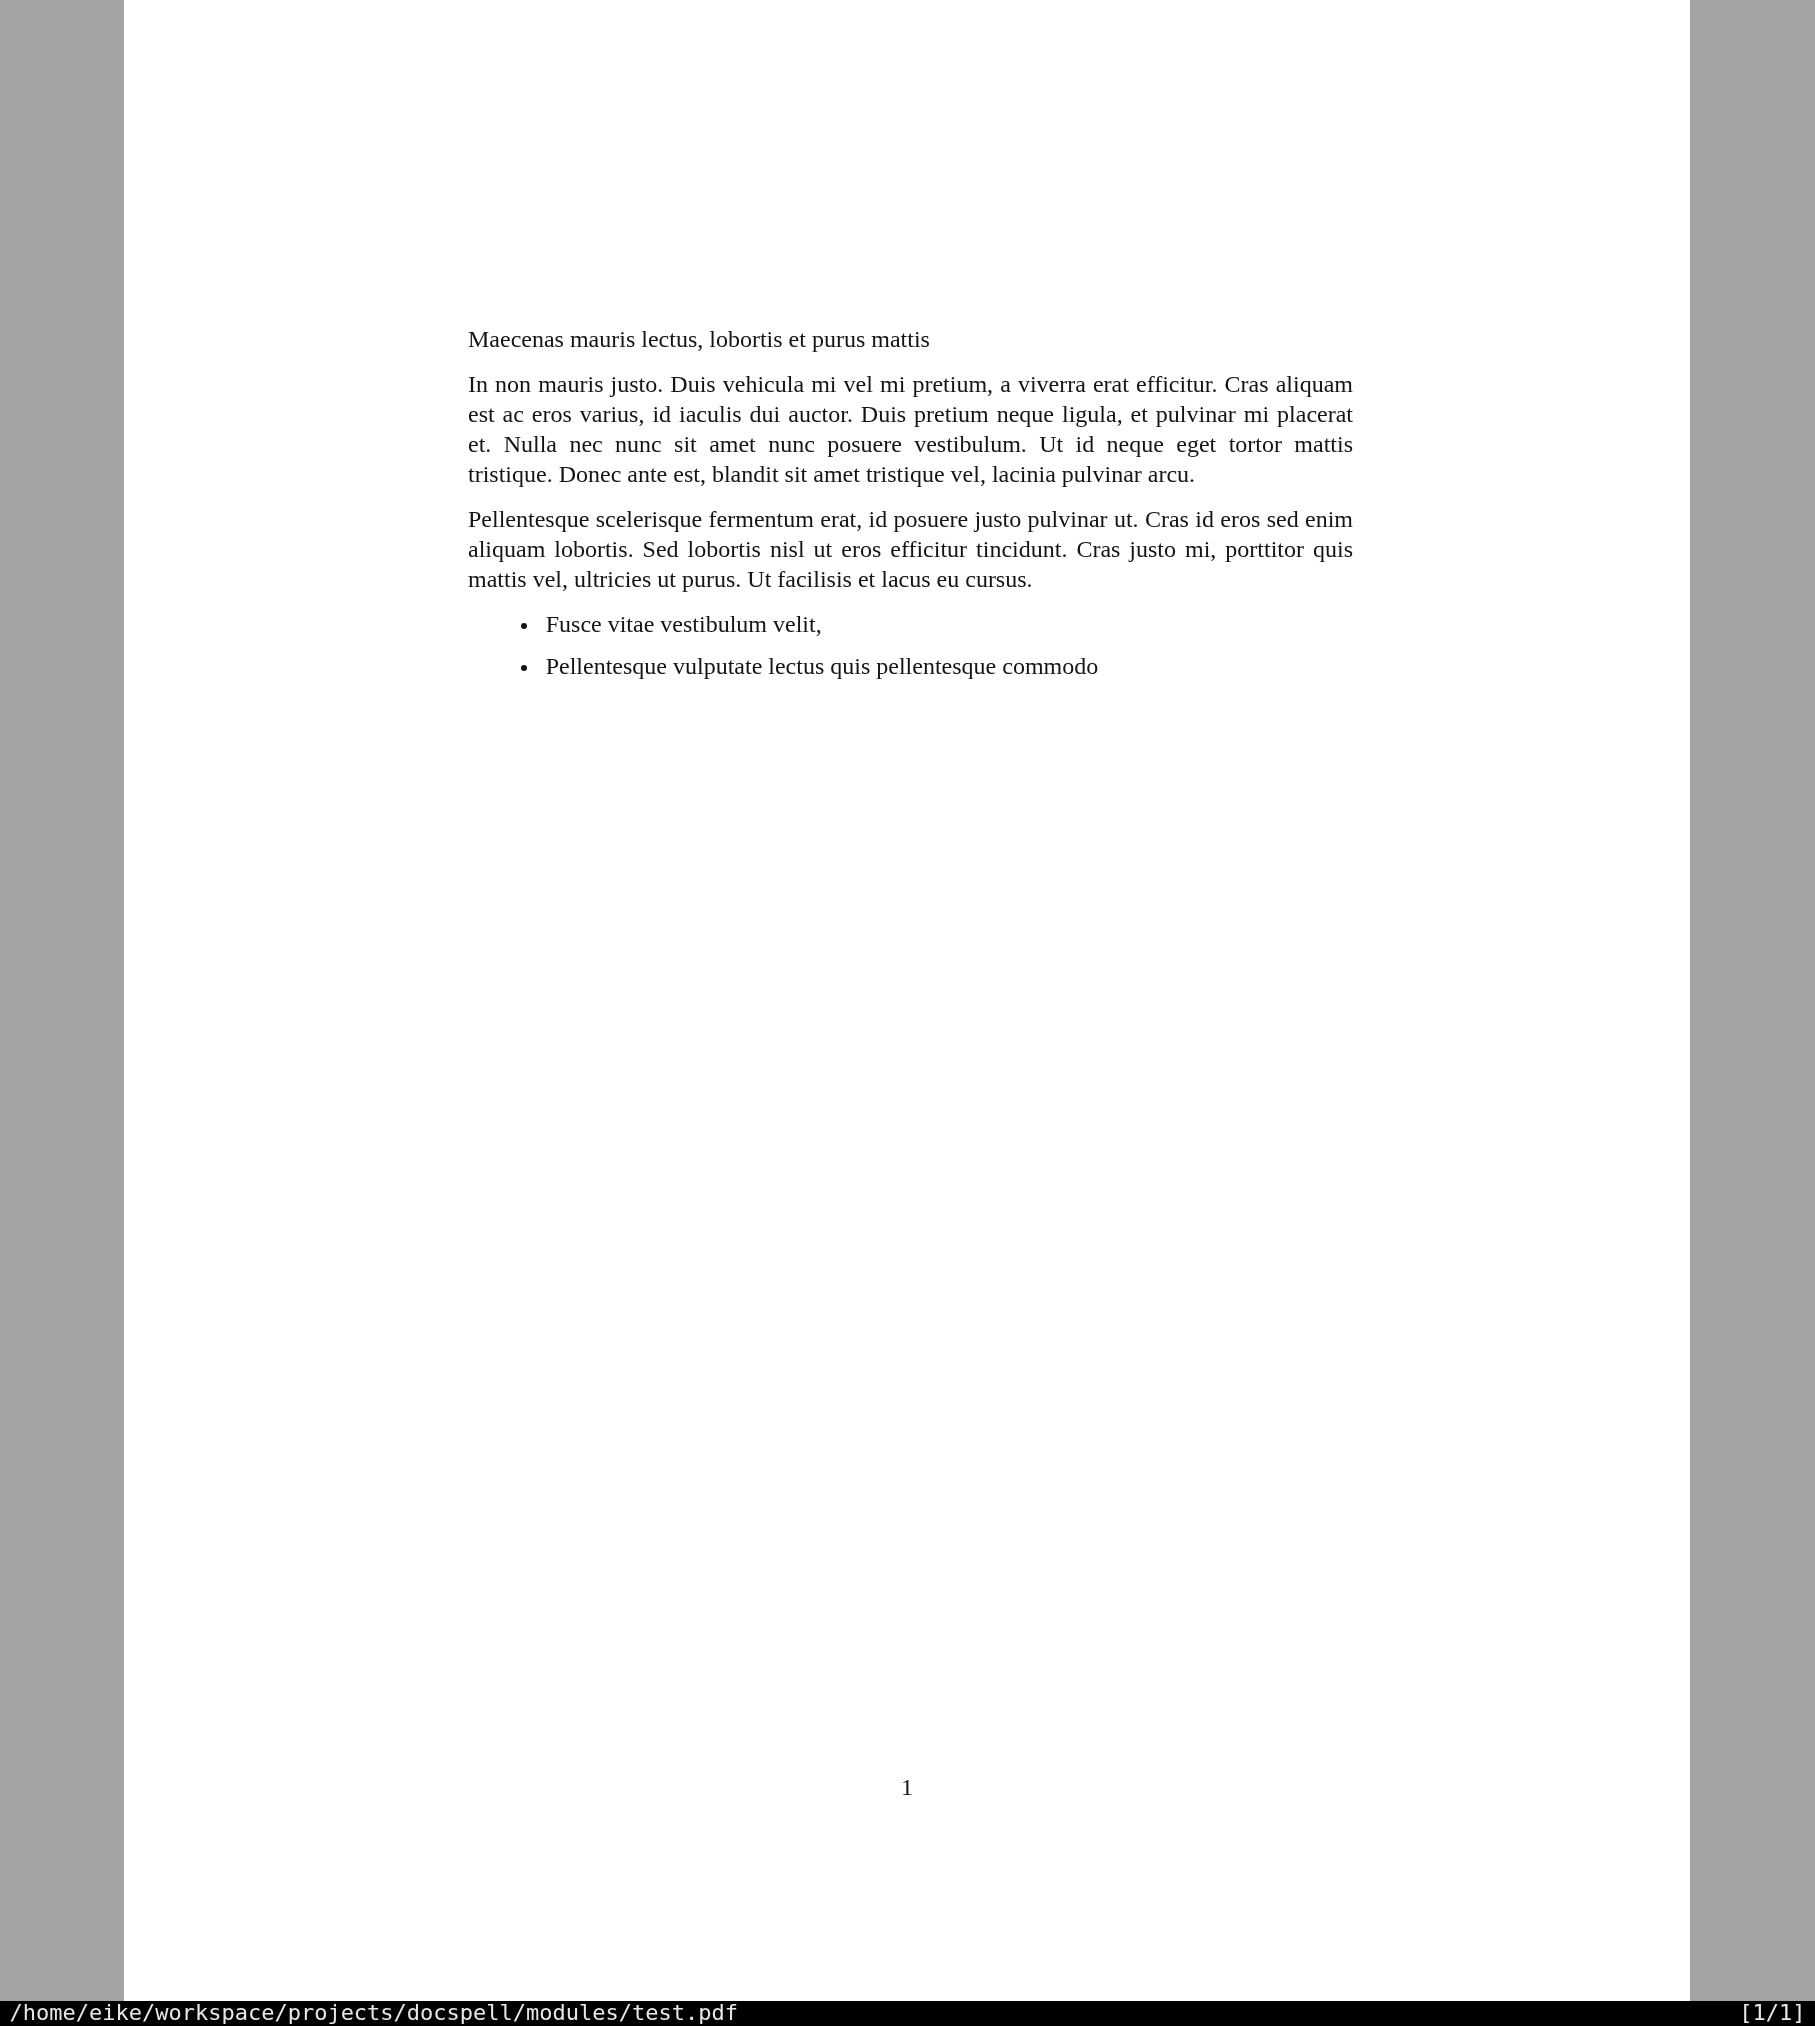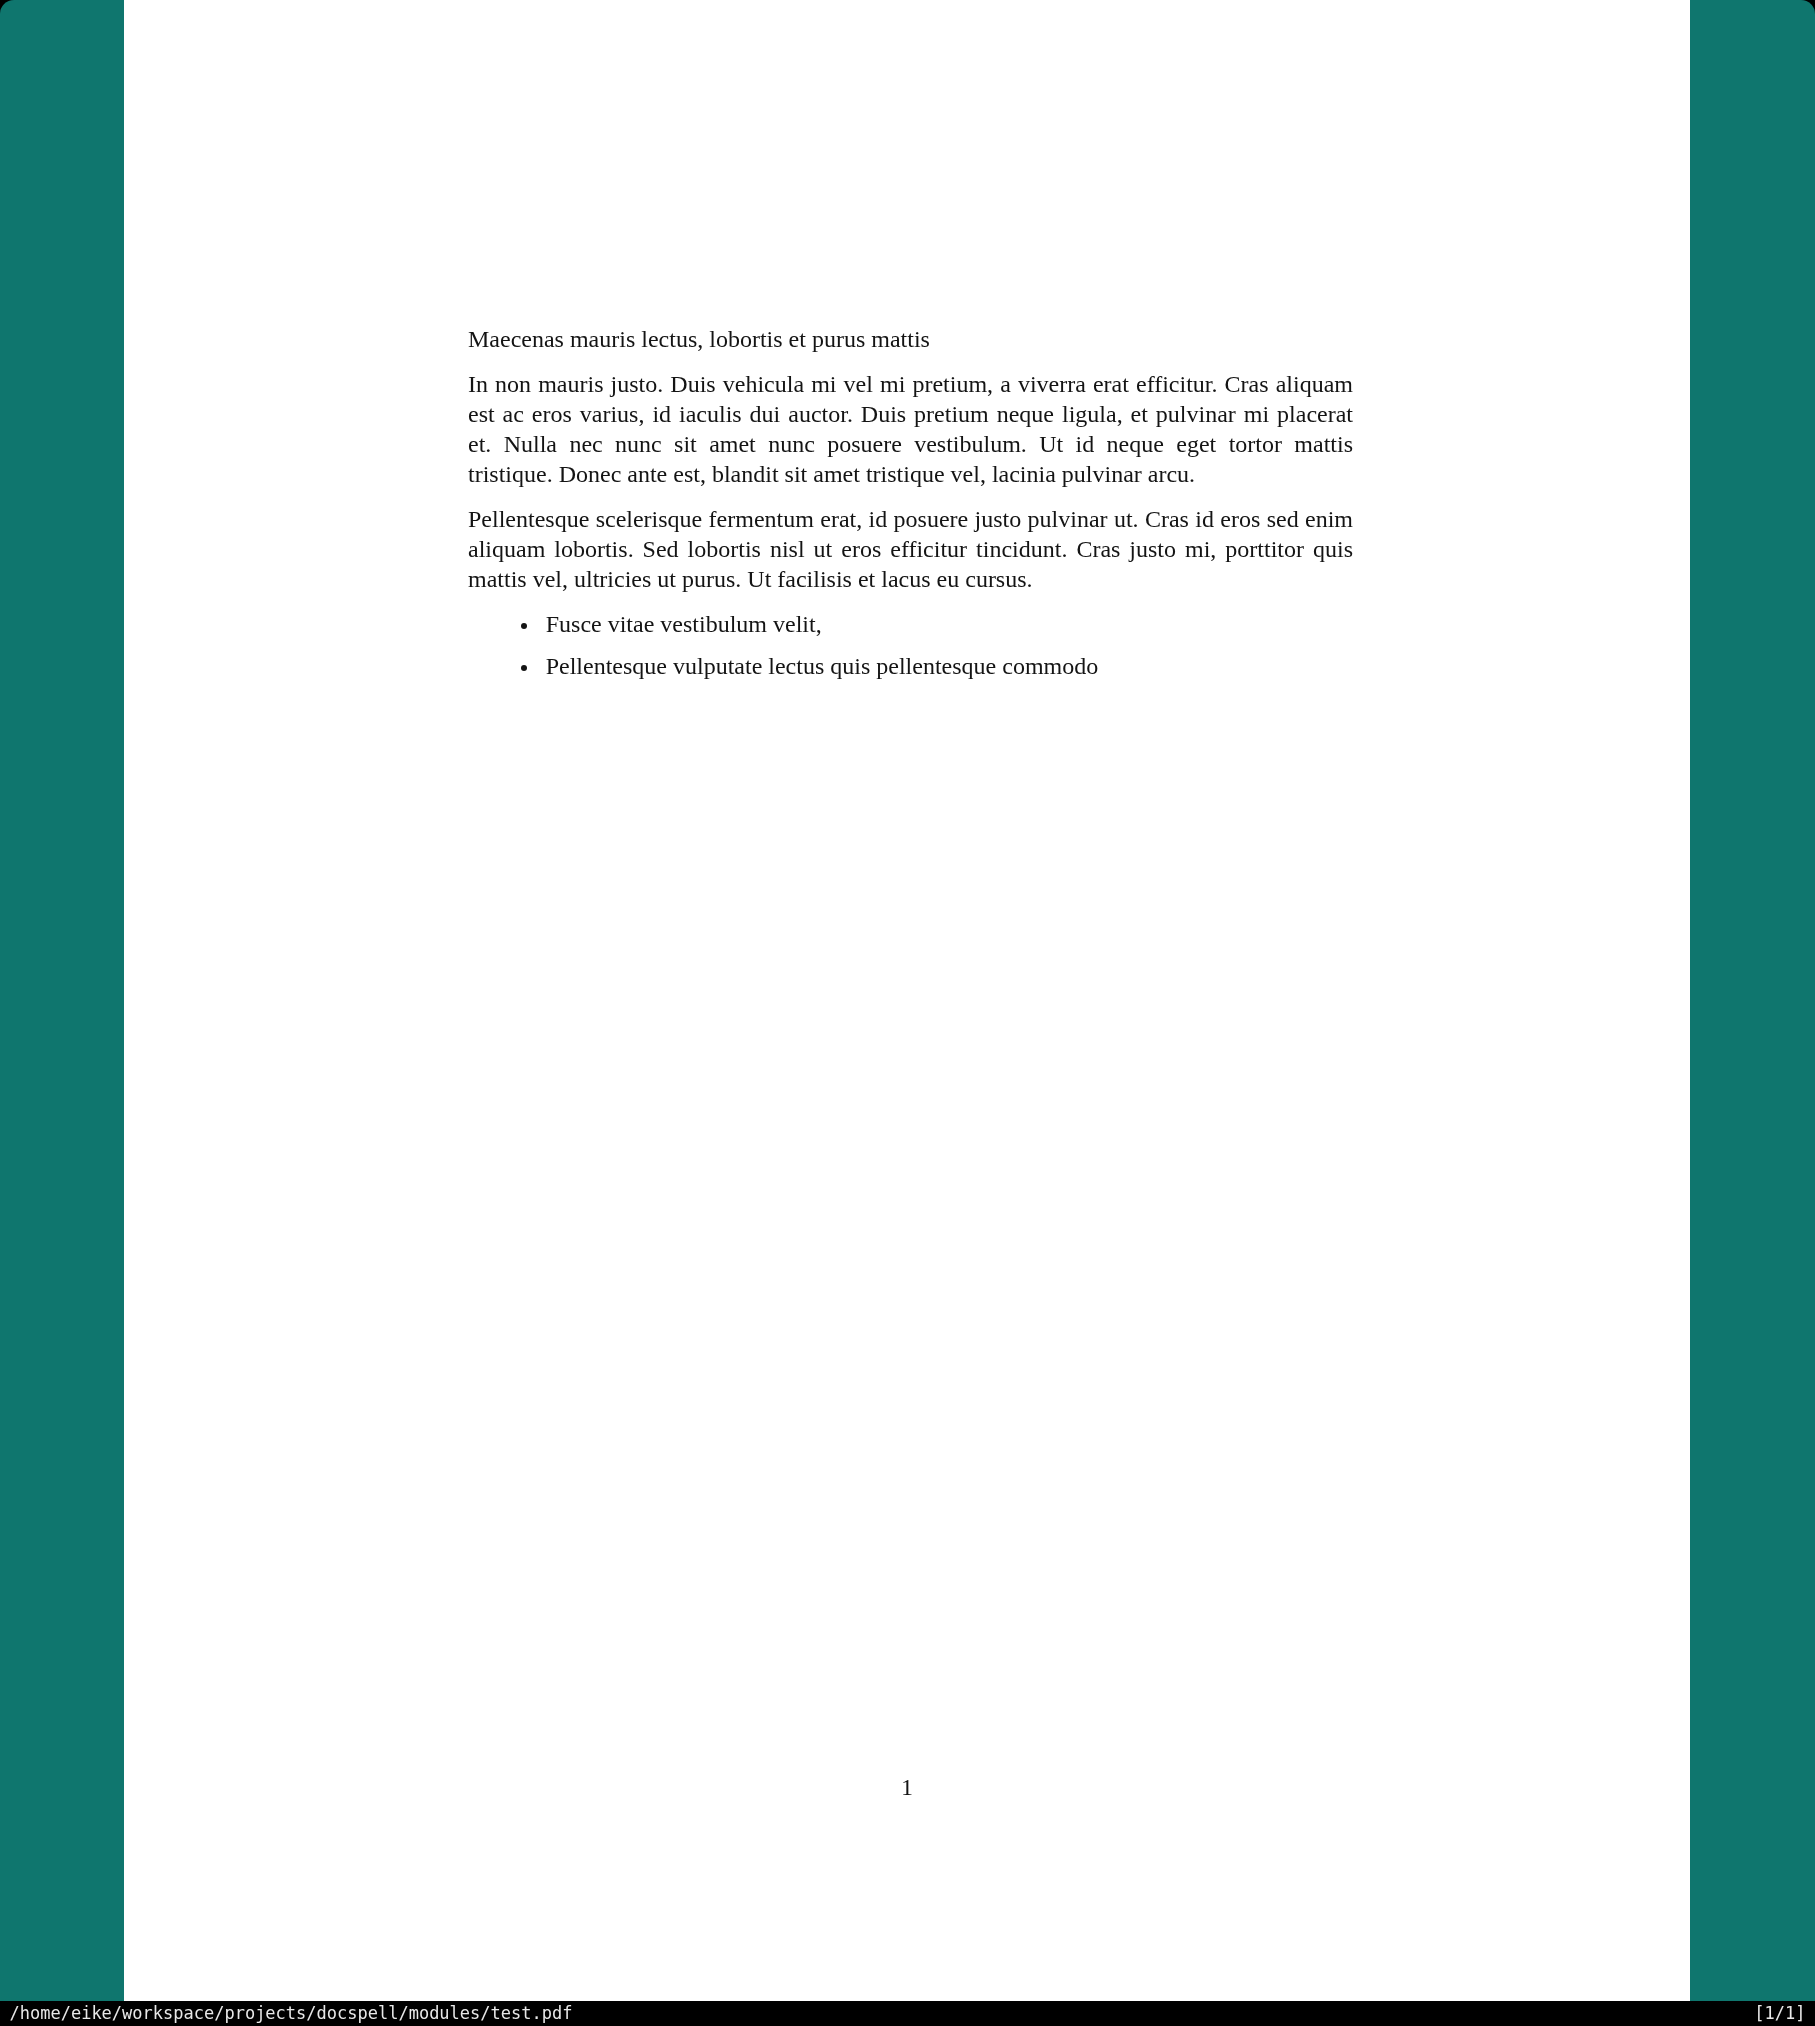--- a/index.html
+++ b/index.html
@@ -3,22 +3,21 @@
 <meta charset="utf-8">
 <style>
   * { margin: 0; padding: 0; box-sizing: border-box; }
   html, body { width: 1815px; height: 2026px; overflow: hidden; }
   body { background: #000000; }
 
   .viewer {
     position: relative;
     width: 1815px;
     height: 2026px;
-    background: #0f766e;
-    border-radius: 14px;
+    background: #a3a3a3;
   }
 
   .document-view {
     position: absolute;
     left: 0; top: 0;
     width: 1815px;
     height: 2002px;
     overflow: hidden;
   }
 
@@ -70,21 +69,21 @@
 
   .statusbar {
     position: absolute;
     left: 0;
     bottom: 0;
     width: 1815px;
     height: 24.6px;
     background: #000000;
     color: #e8e8e8;
     font-family: "DejaVu Sans Mono", monospace;
-    font-size: 17px;
+    font-size: 22px;
     line-height: 24.6px;
     display: flex;
     justify-content: space-between;
     padding: 0 9.5px;
     gap: 25px;
   }
   .statusbar span { white-space: pre; }
 </style>
 </head>
 <body>

